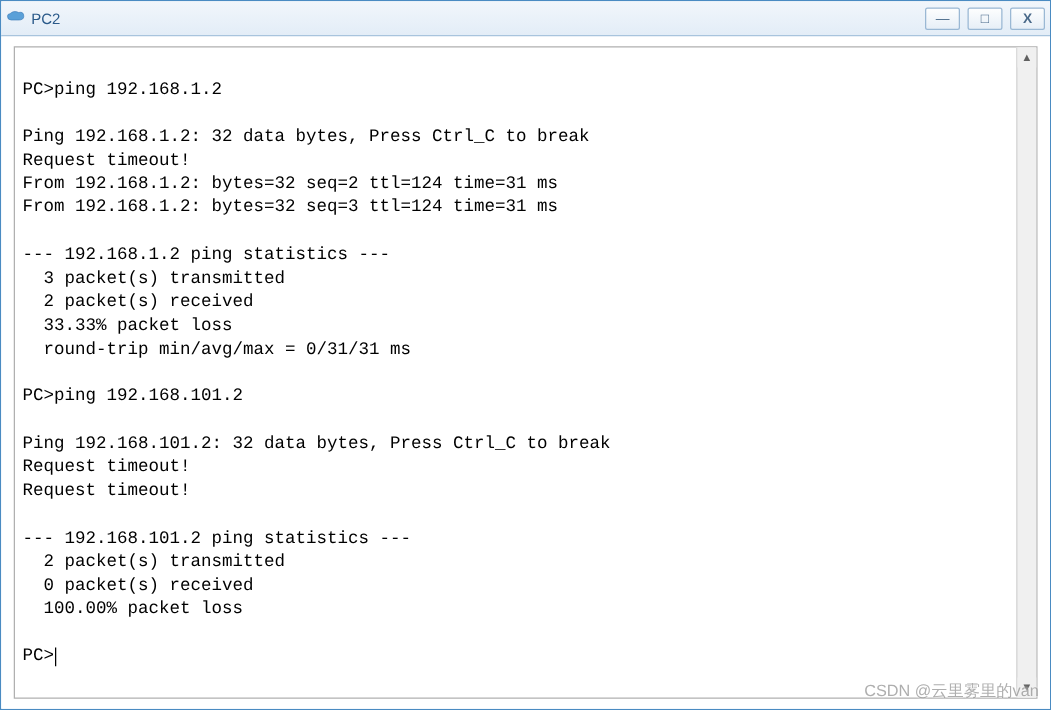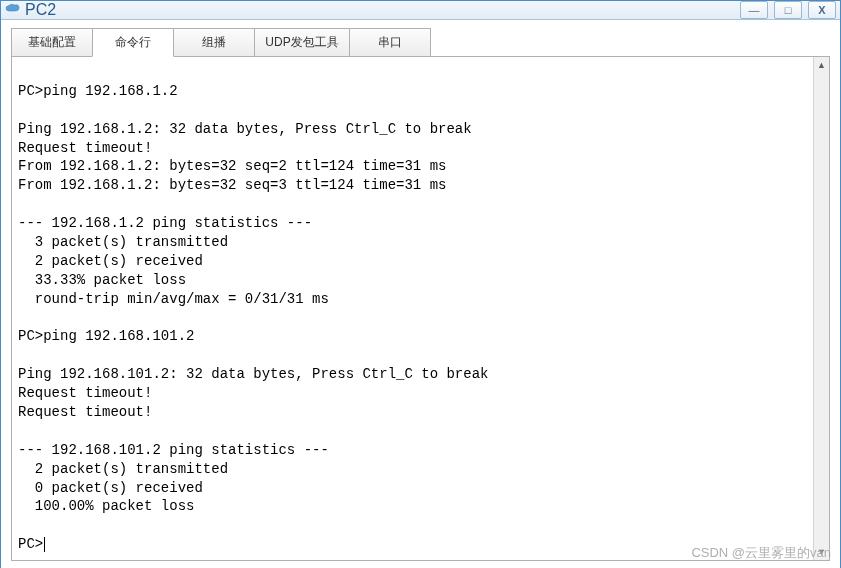--- a/index.html
+++ b/index.html
@@ -30,21 +30,21 @@
     .titlebar-icon {
       width: 16px;
       height: 16px;
       margin-right: 4px;
       display: inline-flex;
       align-items: center;
       justify-content: center;
     }
     .titlebar-icon svg { display: block; }
     .titlebar-title {
-      font-size: 16px;
+      font-size: 12px;
       color: #2a5a8a;
       flex: 1;
     }
     .window-controls {
       display: flex;
       gap: 6px;
       align-items: center;
     }
     .win-btn {
       width: 28px;
@@ -163,27 +163,20 @@
     </span>
     <span class="titlebar-title">PC2</span>
     <div class="window-controls">
       <div class="win-btn">—</div>
       <div class="win-btn">□</div>
       <div class="win-btn close">X</div>
     </div>
   </div>
 
   <div class="content-wrap">
-    <div class="tabs">
-      <div class="tab">基础配置</div>
-      <div class="tab active">命令行</div>
-      <div class="tab">组播</div>
-      <div class="tab wide">UDP发包工具</div>
-      <div class="tab">串口</div>
-    </div>
 
     <div class="terminal-area">
       <div class="terminal" id="terminal"><span>
 PC&gt;ping 192.168.1.2
 
 Ping 192.168.1.2: 32 data bytes, Press Ctrl_C to break
 Request timeout!
 From 192.168.1.2: bytes=32 seq=2 ttl=124 time=31 ms
 From 192.168.1.2: bytes=32 seq=3 ttl=124 time=31 ms
 

